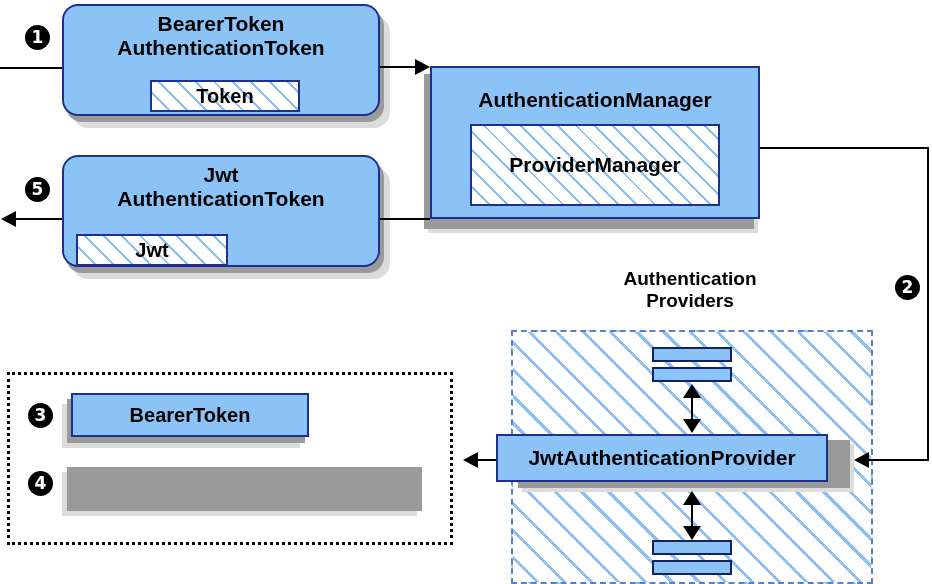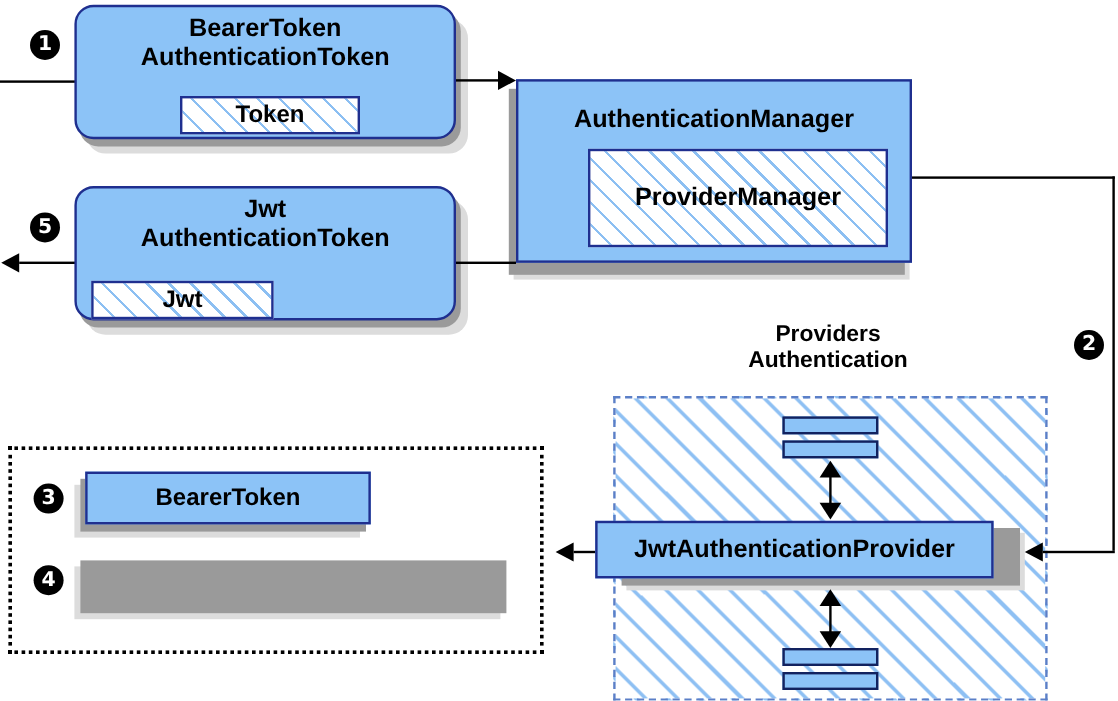--- a/index.html
+++ b/index.html
@@ -69,38 +69,38 @@
   <div class="hatch" style="left:150px;top:80px;width:150px;height:32px;font-size:20px;">
     <span>Token</span>
   </div>
 
   <div class="shadow-b" style="left:428px;top:78px;width:330px;height:155px;"></div>
   <div class="shadow-a" style="left:424px;top:74px;width:330px;height:155px;"></div>
   <div class="node" style="left:430px;top:66px;width:330px;height:153px;flex-direction:column;
               justify-content:flex-start;padding-top:20px;font-size:21px;">
     <span>AuthenticationManager</span>
   </div>
-  <div class="hatch" style="left:470px;top:124px;width:250px;height:82px;font-size:21px;margin-left:20px;">
+  <div class="hatch" style="left:470px;top:124px;width:250px;height:82px;font-size:21px;">
     <span>ProviderManager</span>
   </div>
 
   <div class="shadow-b" style="left:72px;top:167px;width:318px;height:112px;border-radius:16px;"></div>
   <div class="shadow-a" style="left:66px;top:161px;width:318px;height:112px;border-radius:16px;"></div>
   <div class="node" style="left:62px;top:155px;width:318px;height:112px;border-radius:16px;flex-direction:column;
               justify-content:flex-start;padding-top:6px;font-size:21px;line-height:1.15;">
     <span>Jwt</span>
     <span>AuthenticationToken</span>
   </div>
   <div class="hatch" style="left:76px;top:234px;width:152px;height:32px;font-size:20px;">
     <span>Jwt</span>
   </div>
 
   <div class="caption" style="left:575px;top:268px;width:230px;">
+    <div>Authentication</div>
     <div>Providers</div>
-    <div>Authentication</div>
   </div>
 
   <div class="hatch-region" style="left:511px;top:330px;width:362px;height:254px;"></div>
 
   <div class="bar" style="left:652px;top:347px;width:80px;height:15px;"></div>
   <div class="bar" style="left:652px;top:367px;width:80px;height:15px;"></div>
 
   <div class="ln-v" style="left:691px;top:394px;height:30px;"></div>
   <div class="ah ah-u" style="left:683px;top:384px;"></div>
   <div class="ah ah-d" style="left:683px;top:419px;"></div>

